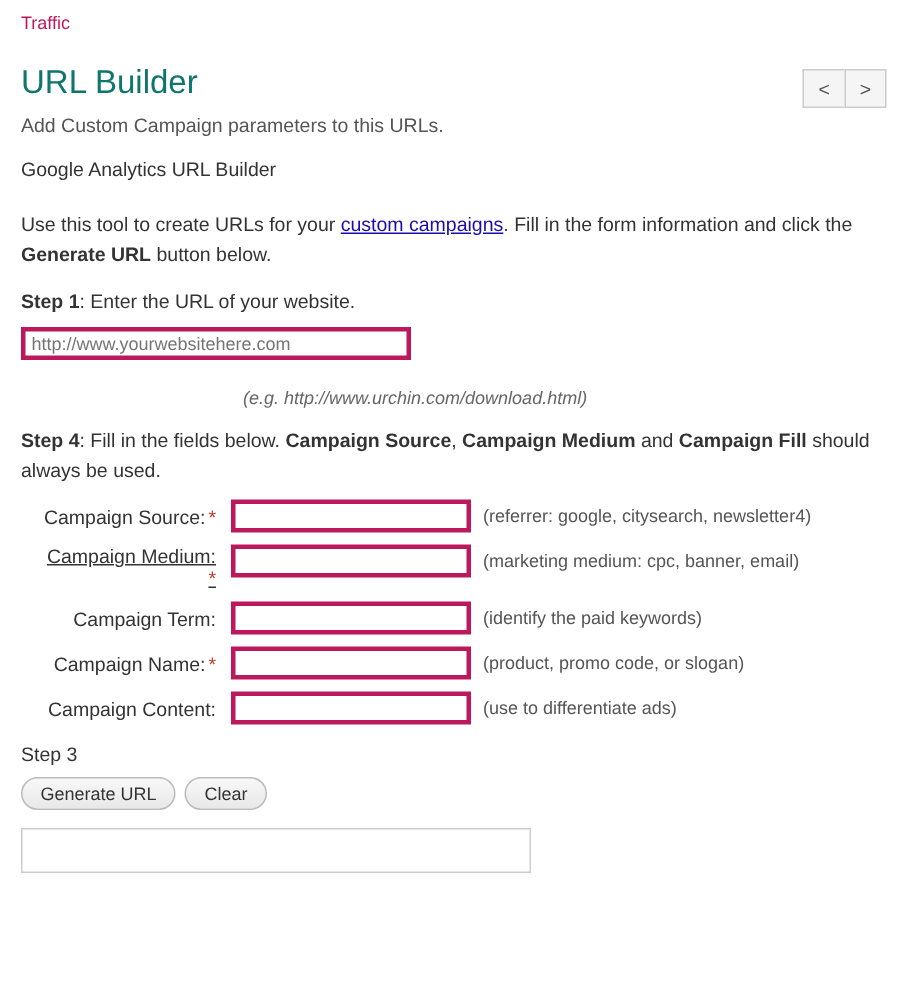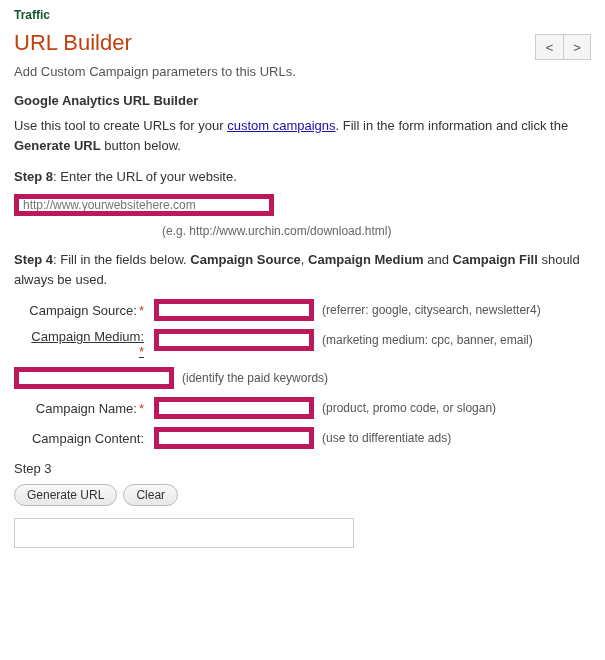--- a/index.html
+++ b/index.html
@@ -7,37 +7,36 @@
       font-family: Arial, sans-serif;
       font-size: 13px;
       color: #333;
       background: #fff;
       width: 605px;
       min-height: 660px;
       padding: 8px 14px 14px 14px;
     }
 
     .breadcrumb {
-      color: #14532d;
-      font-size: 12px;
-      margin-bottom: 8px;
-      font-weight: bold;
+      color: #be185d;
+      font-size: 12px;
+      margin-bottom: 20px;
     }
 
     .page-header {
       display: flex;
       align-items: flex-start;
       justify-content: space-between;
       margin-bottom: 4px;
     }
 
     .page-title {
       font-size: 22px;
       font-weight: normal;
-      color: #c2410c;
+      color: #0f766e;
     }
 
     .nav-buttons {
       display: flex;
       gap: 0;
       margin-top: 4px;
     }
 
     .nav-btn {
       border: 1px solid #ccc;
@@ -56,23 +55,23 @@
       border-right: none;
     }
 
     .subtitle {
       color: #555;
       font-size: 13px;
       margin-bottom: 14px;
     }
 
     .section-title {
-      font-weight: bold;
-      font-size: 13px;
-      margin-bottom: 8px;
+      font-weight: normal;
+      font-size: 13px;
+      margin-bottom: 20px;
     }
 
     .description {
       font-size: 13px;
       line-height: 1.5;
       margin-bottom: 14px;
     }
 
     .description a {
       color: #1a0dab;
@@ -104,43 +103,44 @@
     }
 
     .required-star {
       color: #c0392b;
       margin-left: 2px;
     }
 
     .form-input {
       width: 160px;
       height: 22px;
-      border: 5px solid #be185d;
+      border: 3px solid #be185d;
       padding: 2px 4px;
       font-size: 12px;
       color: #333;
     }
 
     .website-input {
       width: 260px;
     }
 
     .form-hint {
       font-size: 12px;
       color: #555;
       margin-left: 8px;
       padding-top: 4px;
       flex: 1;
     }
 
     .website-hint {
+      font-style: italic;
       color: #666;
       font-size: 12px;
       margin-left: 148px;
-      margin-top: 8px;
+      margin-top: 18px;
       margin-bottom: 10px;
     }
 
     .step2-note {
       font-size: 13px;
       line-height: 1.5;
       margin-bottom: 10px;
     }
 
     .step3-label {
@@ -197,21 +197,21 @@
 
 <div class="subtitle">Add Custom Campaign parameters to this URLs.</div>
 
 <div class="section-title">Google Analytics URL Builder</div>
 
 <div class="description">
   <span>Use this tool to create URLs for your </span><a href="#">custom campaigns</a><span>. Fill in the form information and click the </span><strong>Generate URL</strong><span> button below.</span>
 </div>
 
 <div class="step-label">
-  <strong>Step 8</strong><span>: Enter the URL of your website.</span>
+  <strong>Step 1</strong><span>: Enter the URL of your website.</span>
 </div>
 
 <div class="form-section">
   <div class="form-row">
     <input class="form-input website-input" type="text" placeholder="http://www.yourwebsitehere.com" style="">
   </div>
   <div class="website-hint">(e.g. http://www.urchin.com/download.html)</div>
 </div>
 
 <div class="step2-note">
@@ -228,20 +228,23 @@
       </div>
     <div class="form-row">
         <div class="label-star-row">
           <span>Campaign Medium:</span>
           <span class="required-star">*</span>
         </div>
         <input class="form-input" type="text" style="">
         <span class="form-hint">(marketing medium: cpc, banner, email)</span>
       </div>
     <div class="form-row">
+        <div class="form-label">
+          Campaign Term:
+        </div>
         <input class="form-input" type="text" style="">
         <span class="form-hint">(identify the paid keywords)</span>
       </div>
     <div class="form-row">
         <div class="form-label">
           Campaign Name:<span class="required-star">*</span>
         </div>
         <input class="form-input" type="text" style="">
         <span class="form-hint">(product, promo code, or slogan)</span>
       </div>

